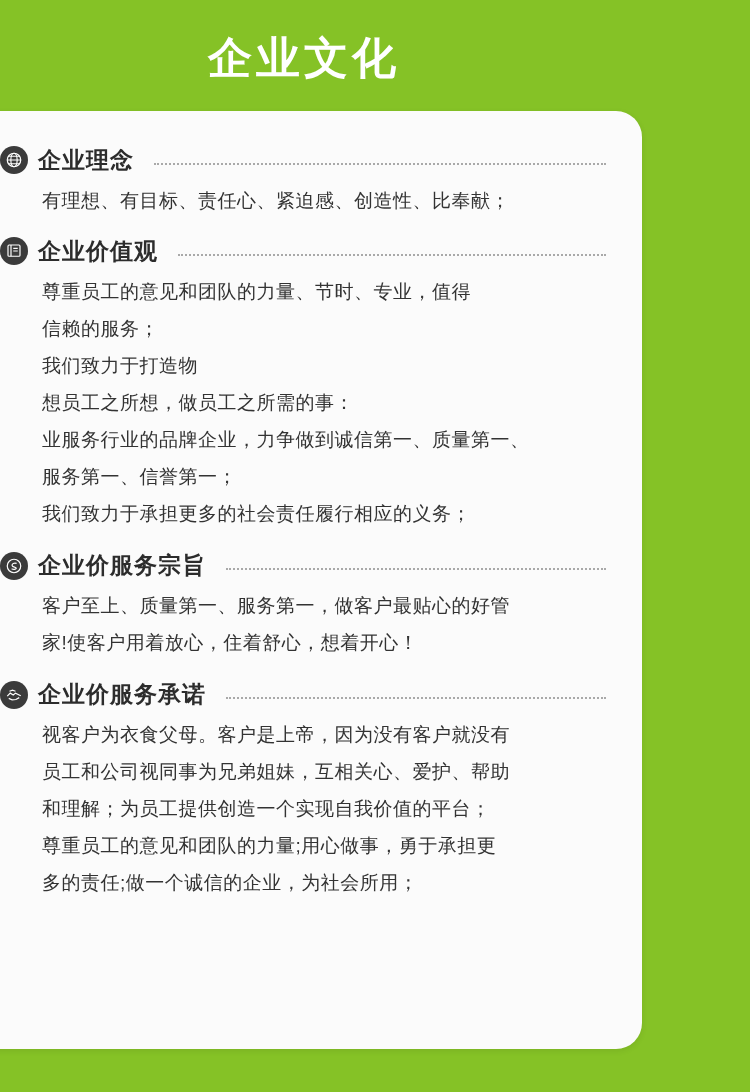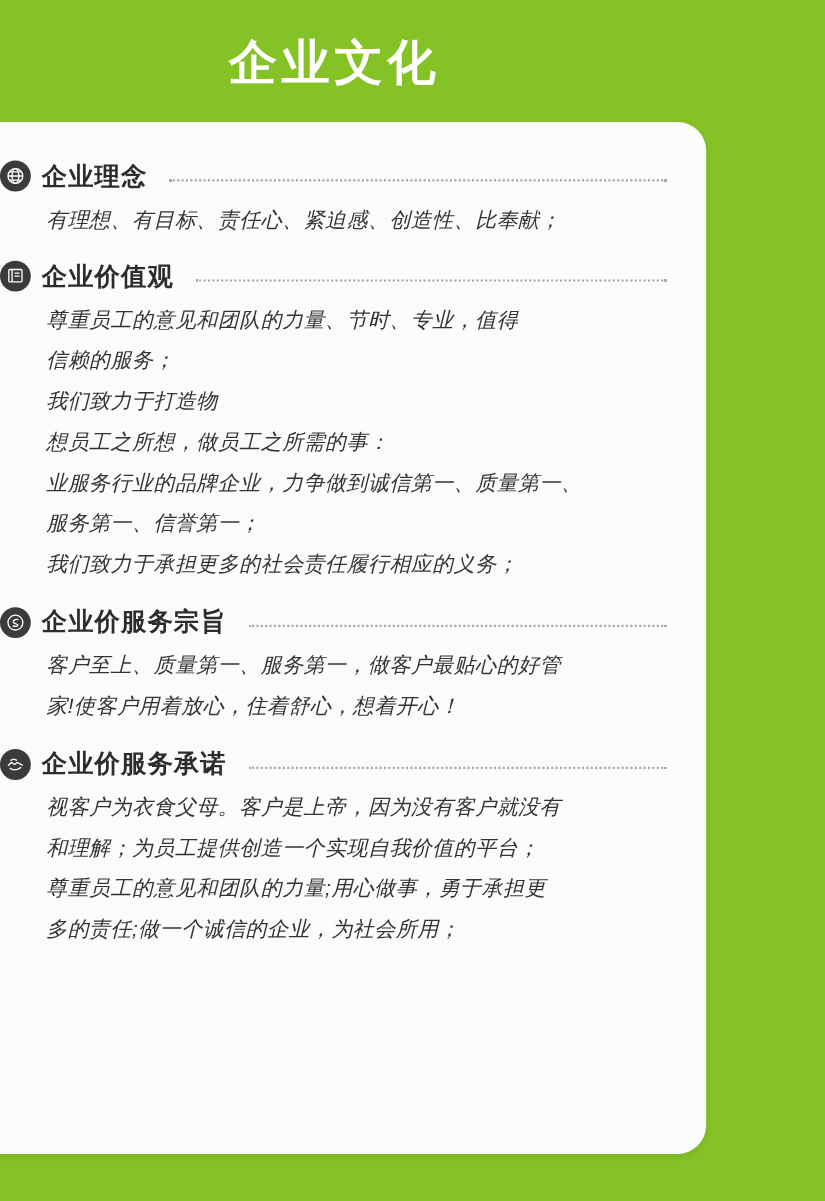--- a/index.html
+++ b/index.html
@@ -78,21 +78,20 @@
     height: 1px;
     margin-left: 10px;
     margin-right: 2px;
     border-top: 2px dotted #a9a9a9;
     position: relative;
     top: 4px;
   }
   .section-body {
     padding-left: 42px;
     padding-right: 2px;
-    font-style: italic;
   }
   .line {
     font-size: 19px;
     color: #333333;
     line-height: 1.95;
     letter-spacing: 0.5px;
     white-space: nowrap;
   }
   .section.s1 .section-body .line { line-height: 2.0; }
   .section.s2 { margin-top: 16px; }
@@ -175,20 +174,21 @@
             <path d="M3 13.5 L7 9.5 L11 12 L14 9.5 L21 13"></path>
             <path d="M5 16.5 L9.5 18.5 L14.5 18 L19 15.5"></path>
             <path d="M6 7 L10 5.5 L14 7"></path>
           </svg>
         </span>
         <span class="section-title">企业价服务承诺</span>
         <span class="dots"></span>
       </div>
       <div class="section-body">
         <div class="line">视客户为衣食父母。客户是上帝，因为没有客户就没有</div>
+        <div class="line">员工和公司视同事为兄弟姐妹，互相关心、爱护、帮助</div>
         <div class="line">和理解；为员工提供创造一个实现自我价值的平台；</div>
         <div class="line">尊重员工的意见和团队的力量;用心做事，勇于承担更</div>
         <div class="line">多的责任;做一个诚信的企业，为社会所用；</div>
       </div>
     </div>
 
   </div>
 </div>
 
 </body></html>

